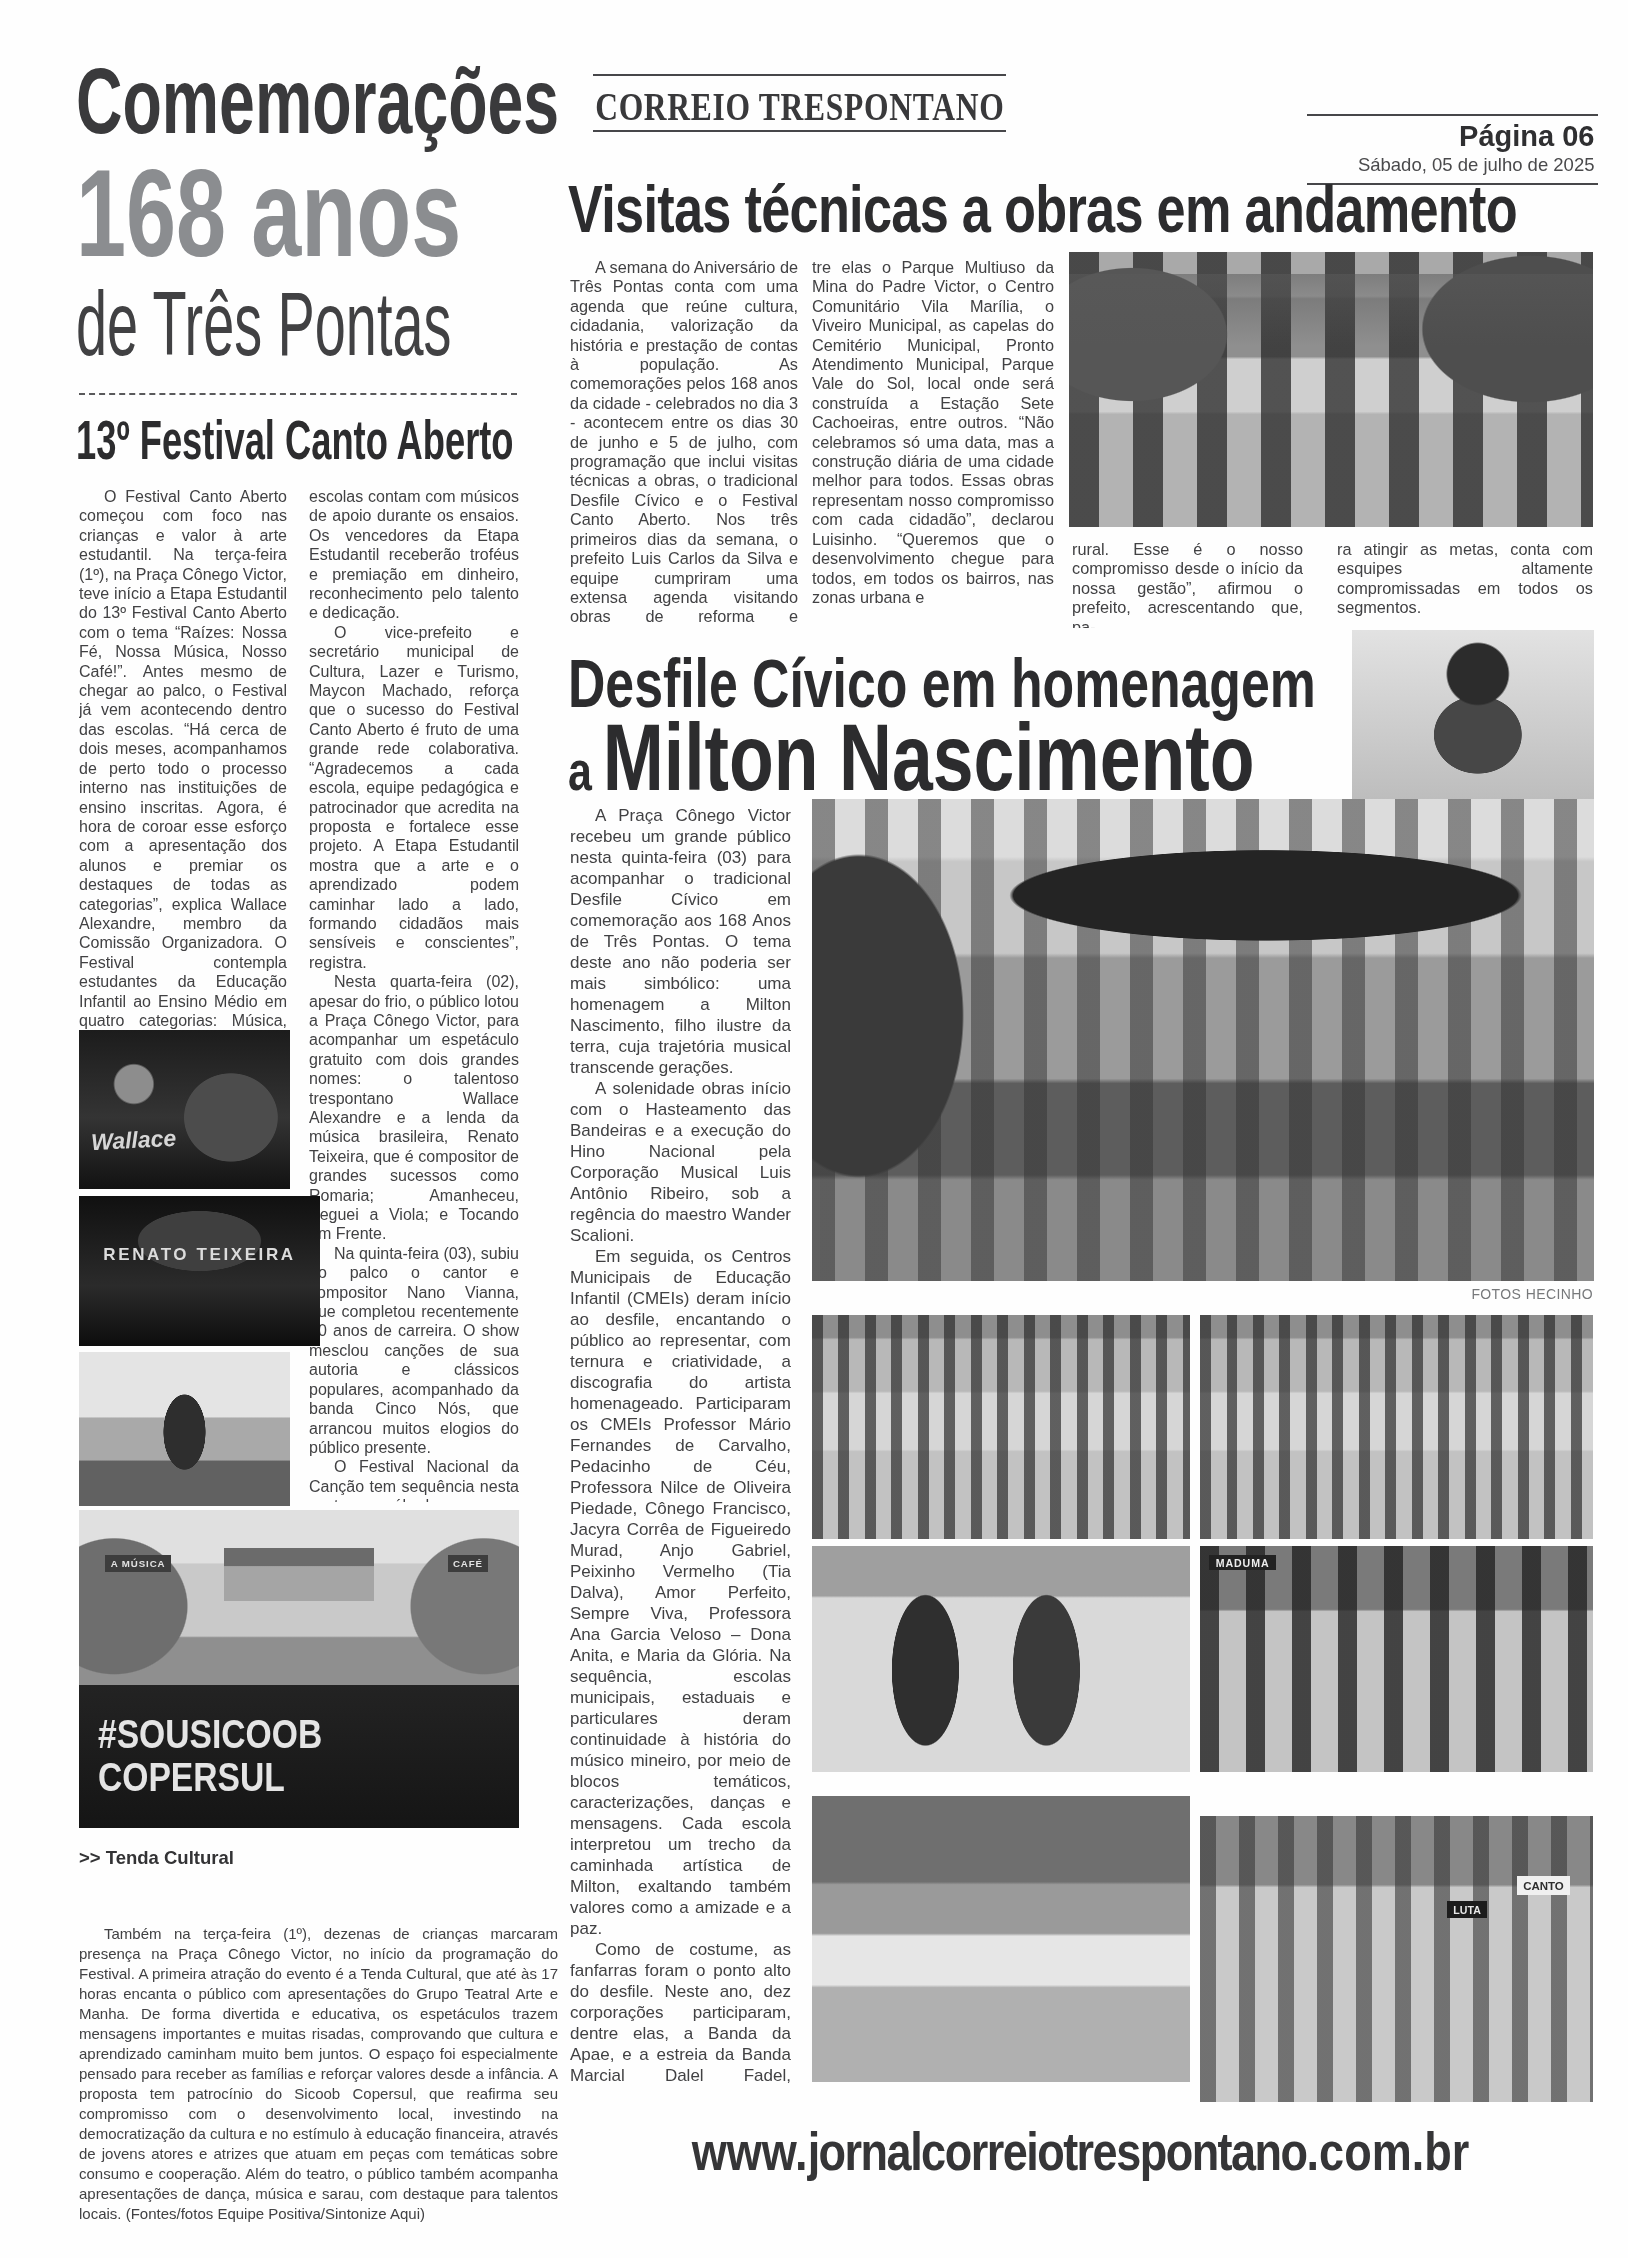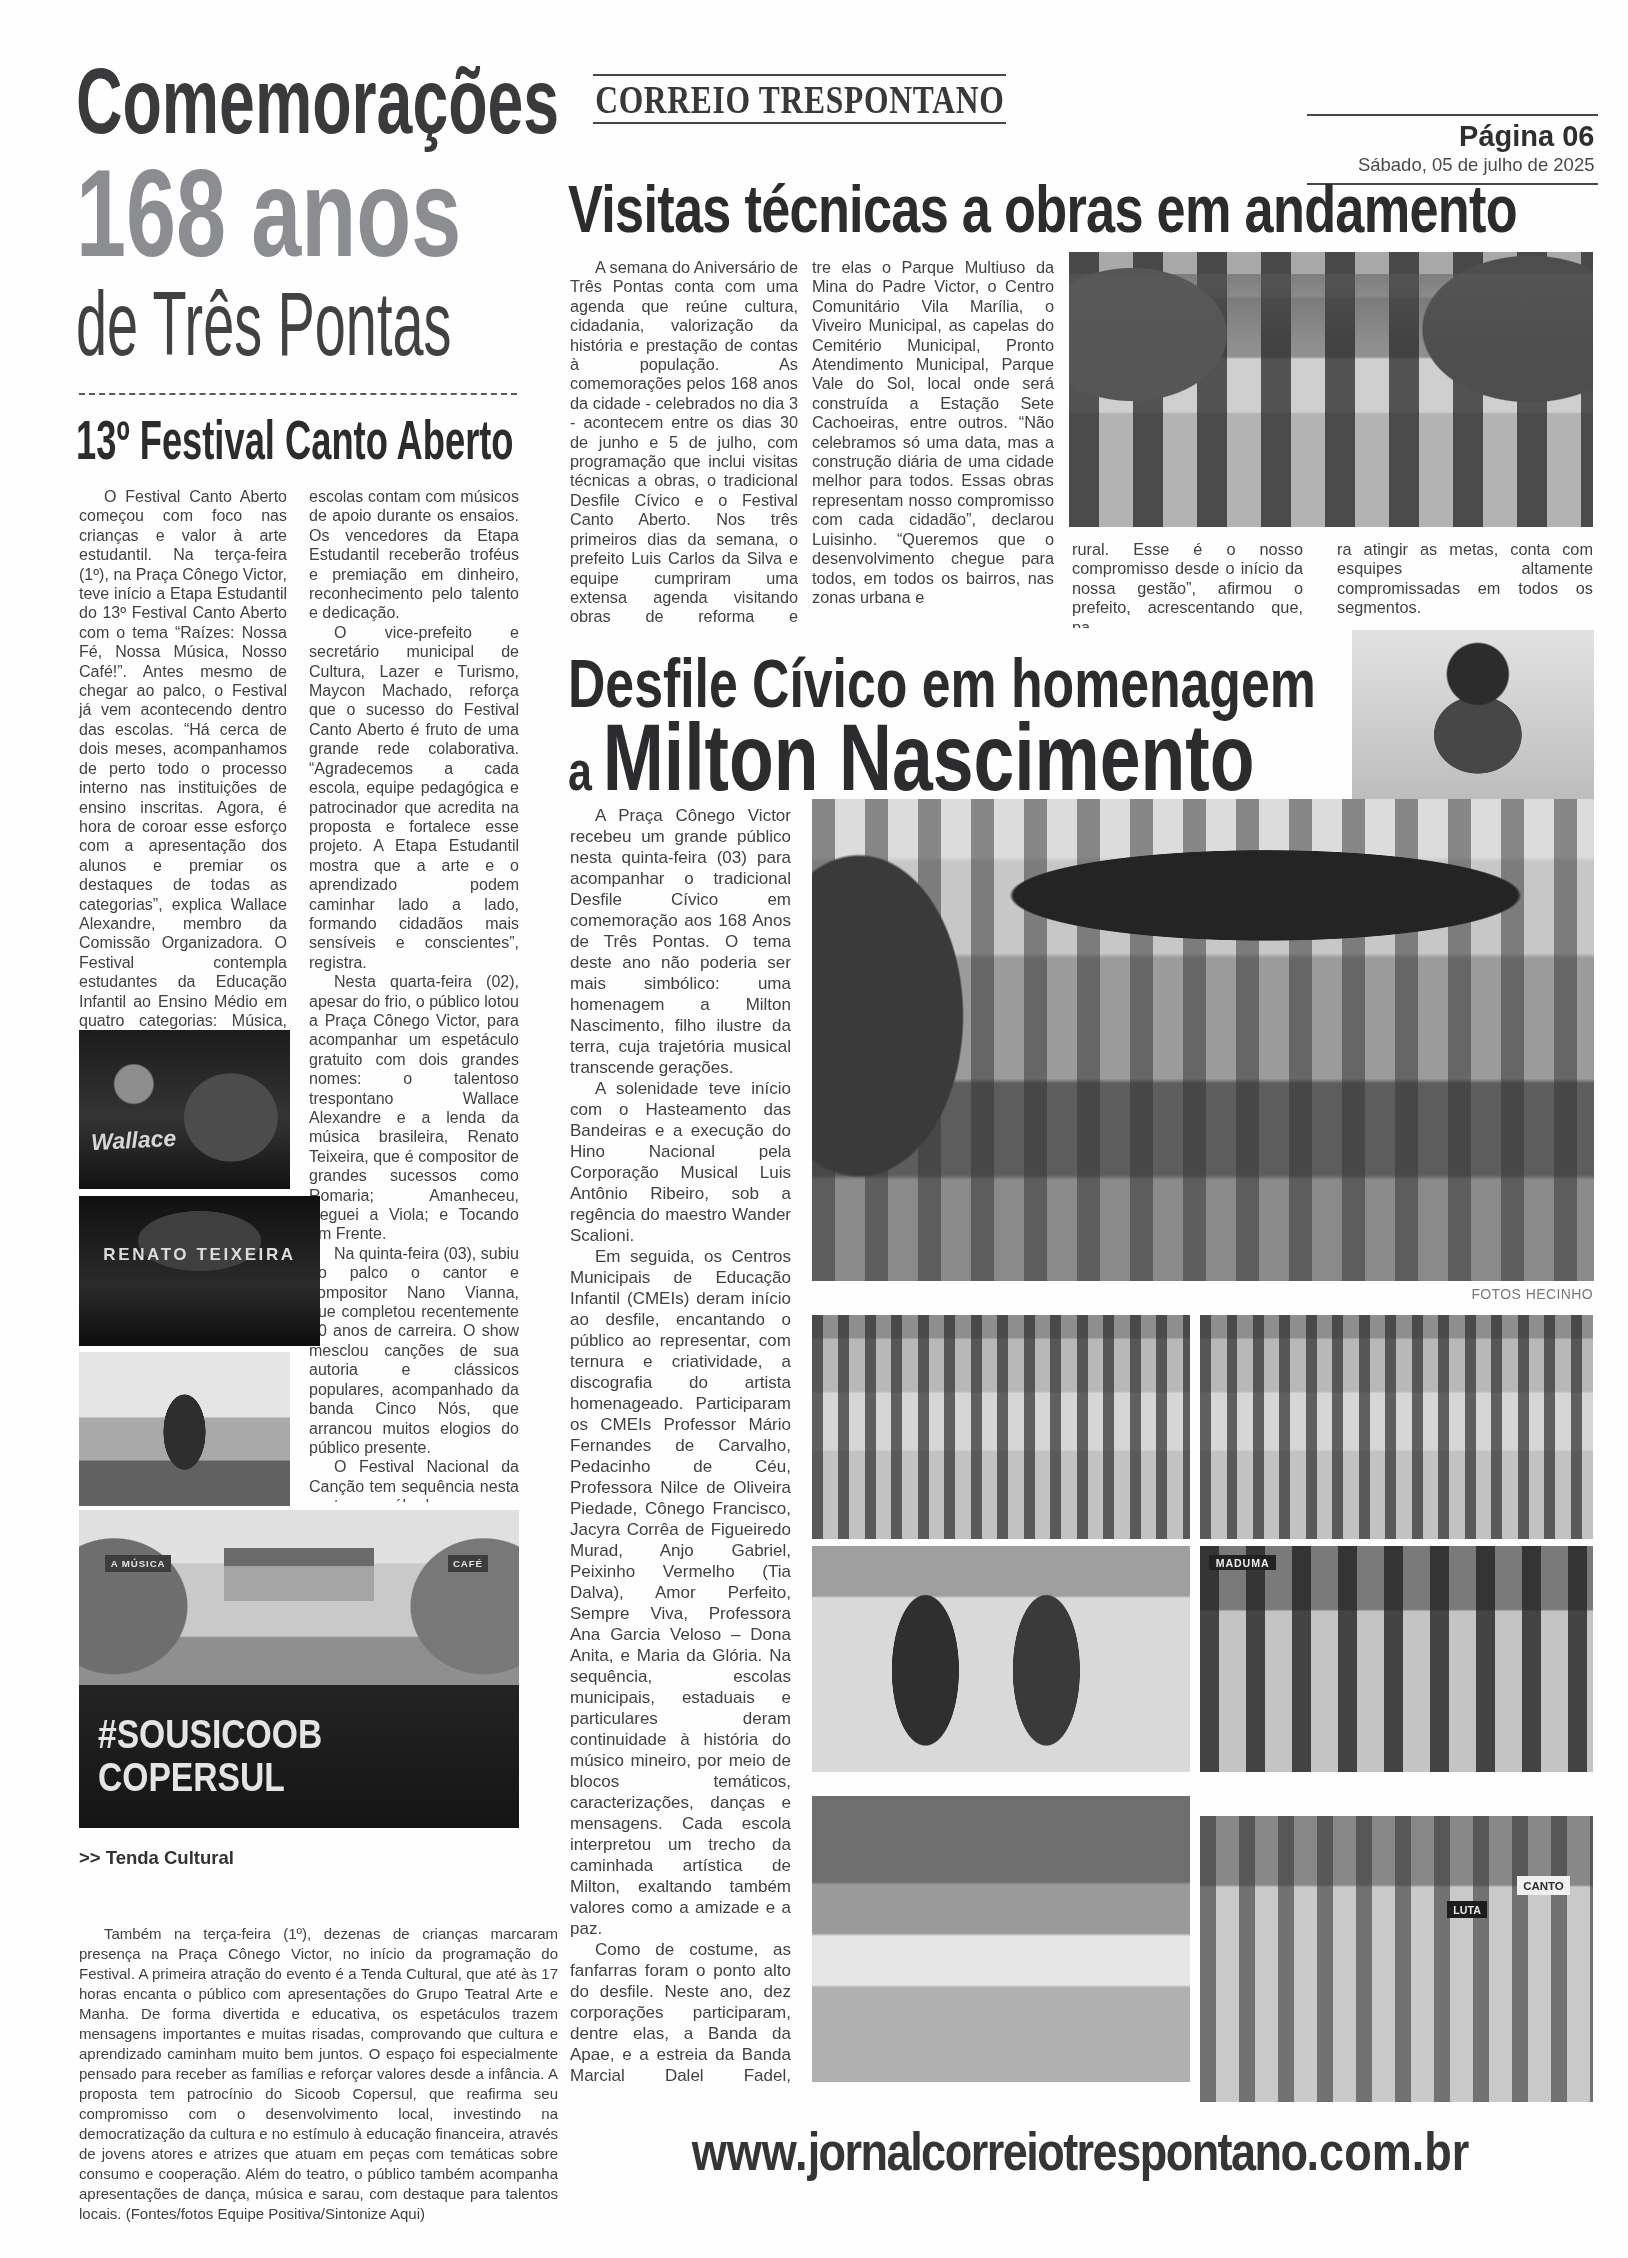--- a/index.html
+++ b/index.html
@@ -15,23 +15,23 @@
   .body-col p{ text-indent:25px; margin:0; }
   .body-col p.noind{ text-indent:0; }
 
   
   .m1{ left:76px; top:55px;  font-size:92px; transform:scaleX(.70); color:#3a3a3c; }
   .m2{ left:76px; top:150px; font-size:125px; transform:scaleX(.72); color:#8b8d90; }
   .m3{ left:76px; top:279px; font-size:90px; font-weight:400; transform:scaleX(.62); color:#414143; }
   .mast-rule{ position:absolute; left:79px; top:393px; width:438px; border-top:2.6px dashed #59595b; }
 
   
-  .nameplate{ position:absolute; left:593px; top:74px; width:413px; height:50px;
+  .nameplate{ position:absolute; left:593px; top:74px; width:413px; height:58px;
               border-top:2.6px solid #47474a; border-bottom:2.6px solid #47474a;
-              display:flex; align-items:center; justify-content:center; }
+              display:flex; align-items:flex-end; justify-content:center; }
   .nameplate span{ font-family:"Liberation Serif","DejaVu Serif",serif; font-weight:700;
                    font-size:41px; letter-spacing:0.9px; color:#39393b; transform:scaleX(.77);
                    white-space:nowrap; }
   .pageinfo{ position:absolute; left:1307px; top:74px; width:291px;
              border-top:2.6px solid #47474a; border-bottom:2.6px solid #47474a;
              padding:3.5px 3.5px 7px 0; text-align:right;margin-top:40px; }
   .pageinfo .pg{ font-size:29px; font-weight:700; color:#2f2f31; }
   .pageinfo .dt{ font-size:18.5px; color:#4a4a4c; margin-top:1.8px; }
 
   
@@ -224,21 +224,21 @@
 
   <div class="cond h-desfile1">Desfile Cívico em homenagem</div>
   <div class="h-desfile2">
     <span class="small">a</span>
     <span class="big">Milton Nascimento</span>
   </div>
   <div class="ph" id="ph-milton"></div>
 
   <div class="body-col des-c">
     <p>A Praça Cônego Victor recebeu um grande público nesta quinta-feira (03) para acompanhar o tradicional Desfile Cívico em comemoração aos 168 Anos de Três Pontas. O tema deste ano não poderia ser mais simbólico: uma homenagem a Milton Nascimento, filho ilustre da terra, cuja trajetória musical transcende gerações.</p>
-    <p>A solenidade teve início com o Hasteamento das Bandeiras e a execução do Hino Nacional pela Corporação Musical Luis Antônio Ribeiro, sob a regência do maestro Wander Scalioni.</p>
+    <p>A solenidade obras início com o Hasteamento das Bandeiras e a execução do Hino Nacional pela Corporação Musical Luis Antônio Ribeiro, sob a regência do maestro Wander Scalioni.</p>
     <p>Em seguida, os Centros Municipais de Educação Infantil (CMEIs) deram início ao desfile, encantando o público ao representar, com ternura e criatividade, a discografia do artista homenageado. Participaram os CMEIs Professor Mário Fernandes de Carvalho, Pedacinho de Céu, Professora Nilce de Oliveira Piedade, Cônego Francisco, Jacyra Corrêa de Figueiredo Murad, Anjo Gabriel, Peixinho Vermelho (Tia Dalva), Amor Perfeito, Sempre Viva, Professora Ana Garcia Veloso – Dona Anita, e Maria da Glória. Na sequência, escolas municipais, estaduais e particulares deram continuidade à história do músico mineiro, por meio de blocos temáticos, caracterizações, danças e mensagens. Cada escola interpretou um trecho da caminhada artística de Milton, exaltando também valores como a amizade e a paz.</p>
     <p>Como de costume, as fanfarras foram o ponto alto do desfile. Neste ano, dez corporações participaram, dentre elas, a Banda da Apae, e a estreia da Banda Marcial Dalel Fadel, idealizada pelo Colégio Cootec e viabilizada pela intercooperação com o Sicoob Copersul.</p>
   </div>
 
   <div class="ph" id="ph-gazebo"></div>
   <div class="credit">FOTOS HECINHO</div>
 
   <div class="ph street" id="ph-par1"></div>
   <div class="ph street" id="ph-par2"></div>
   <div class="ph" id="ph-maj"></div>

